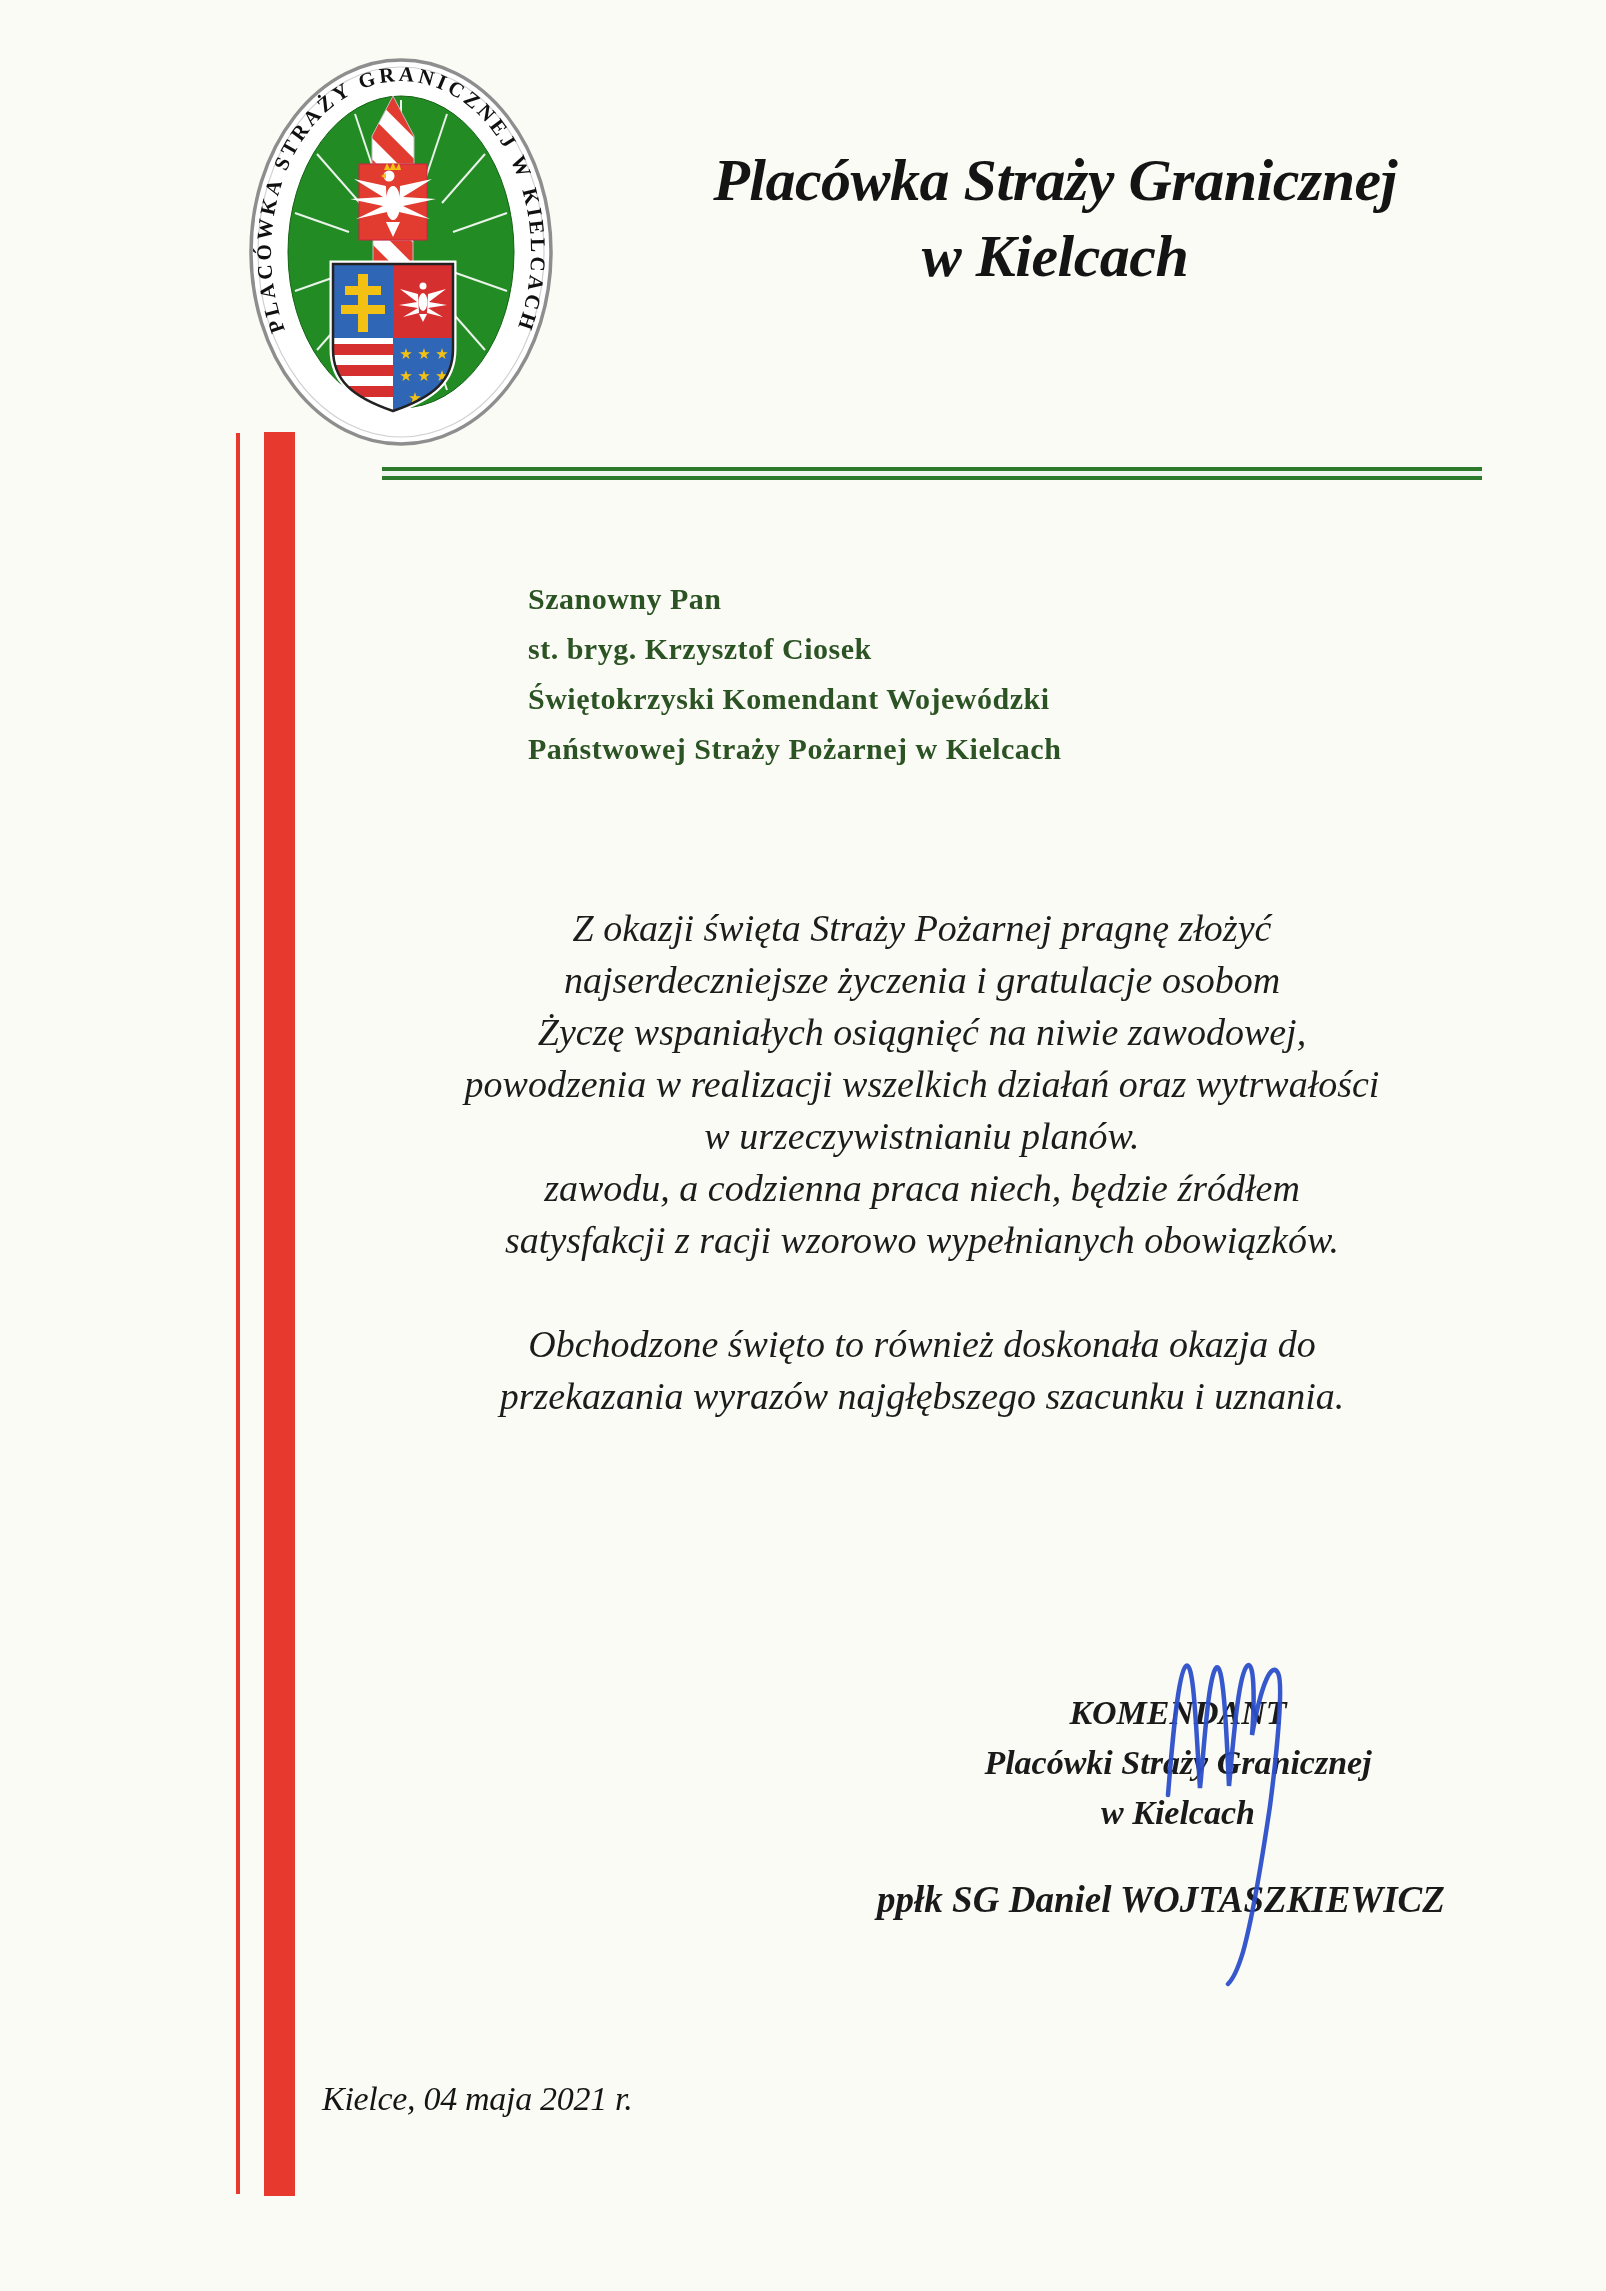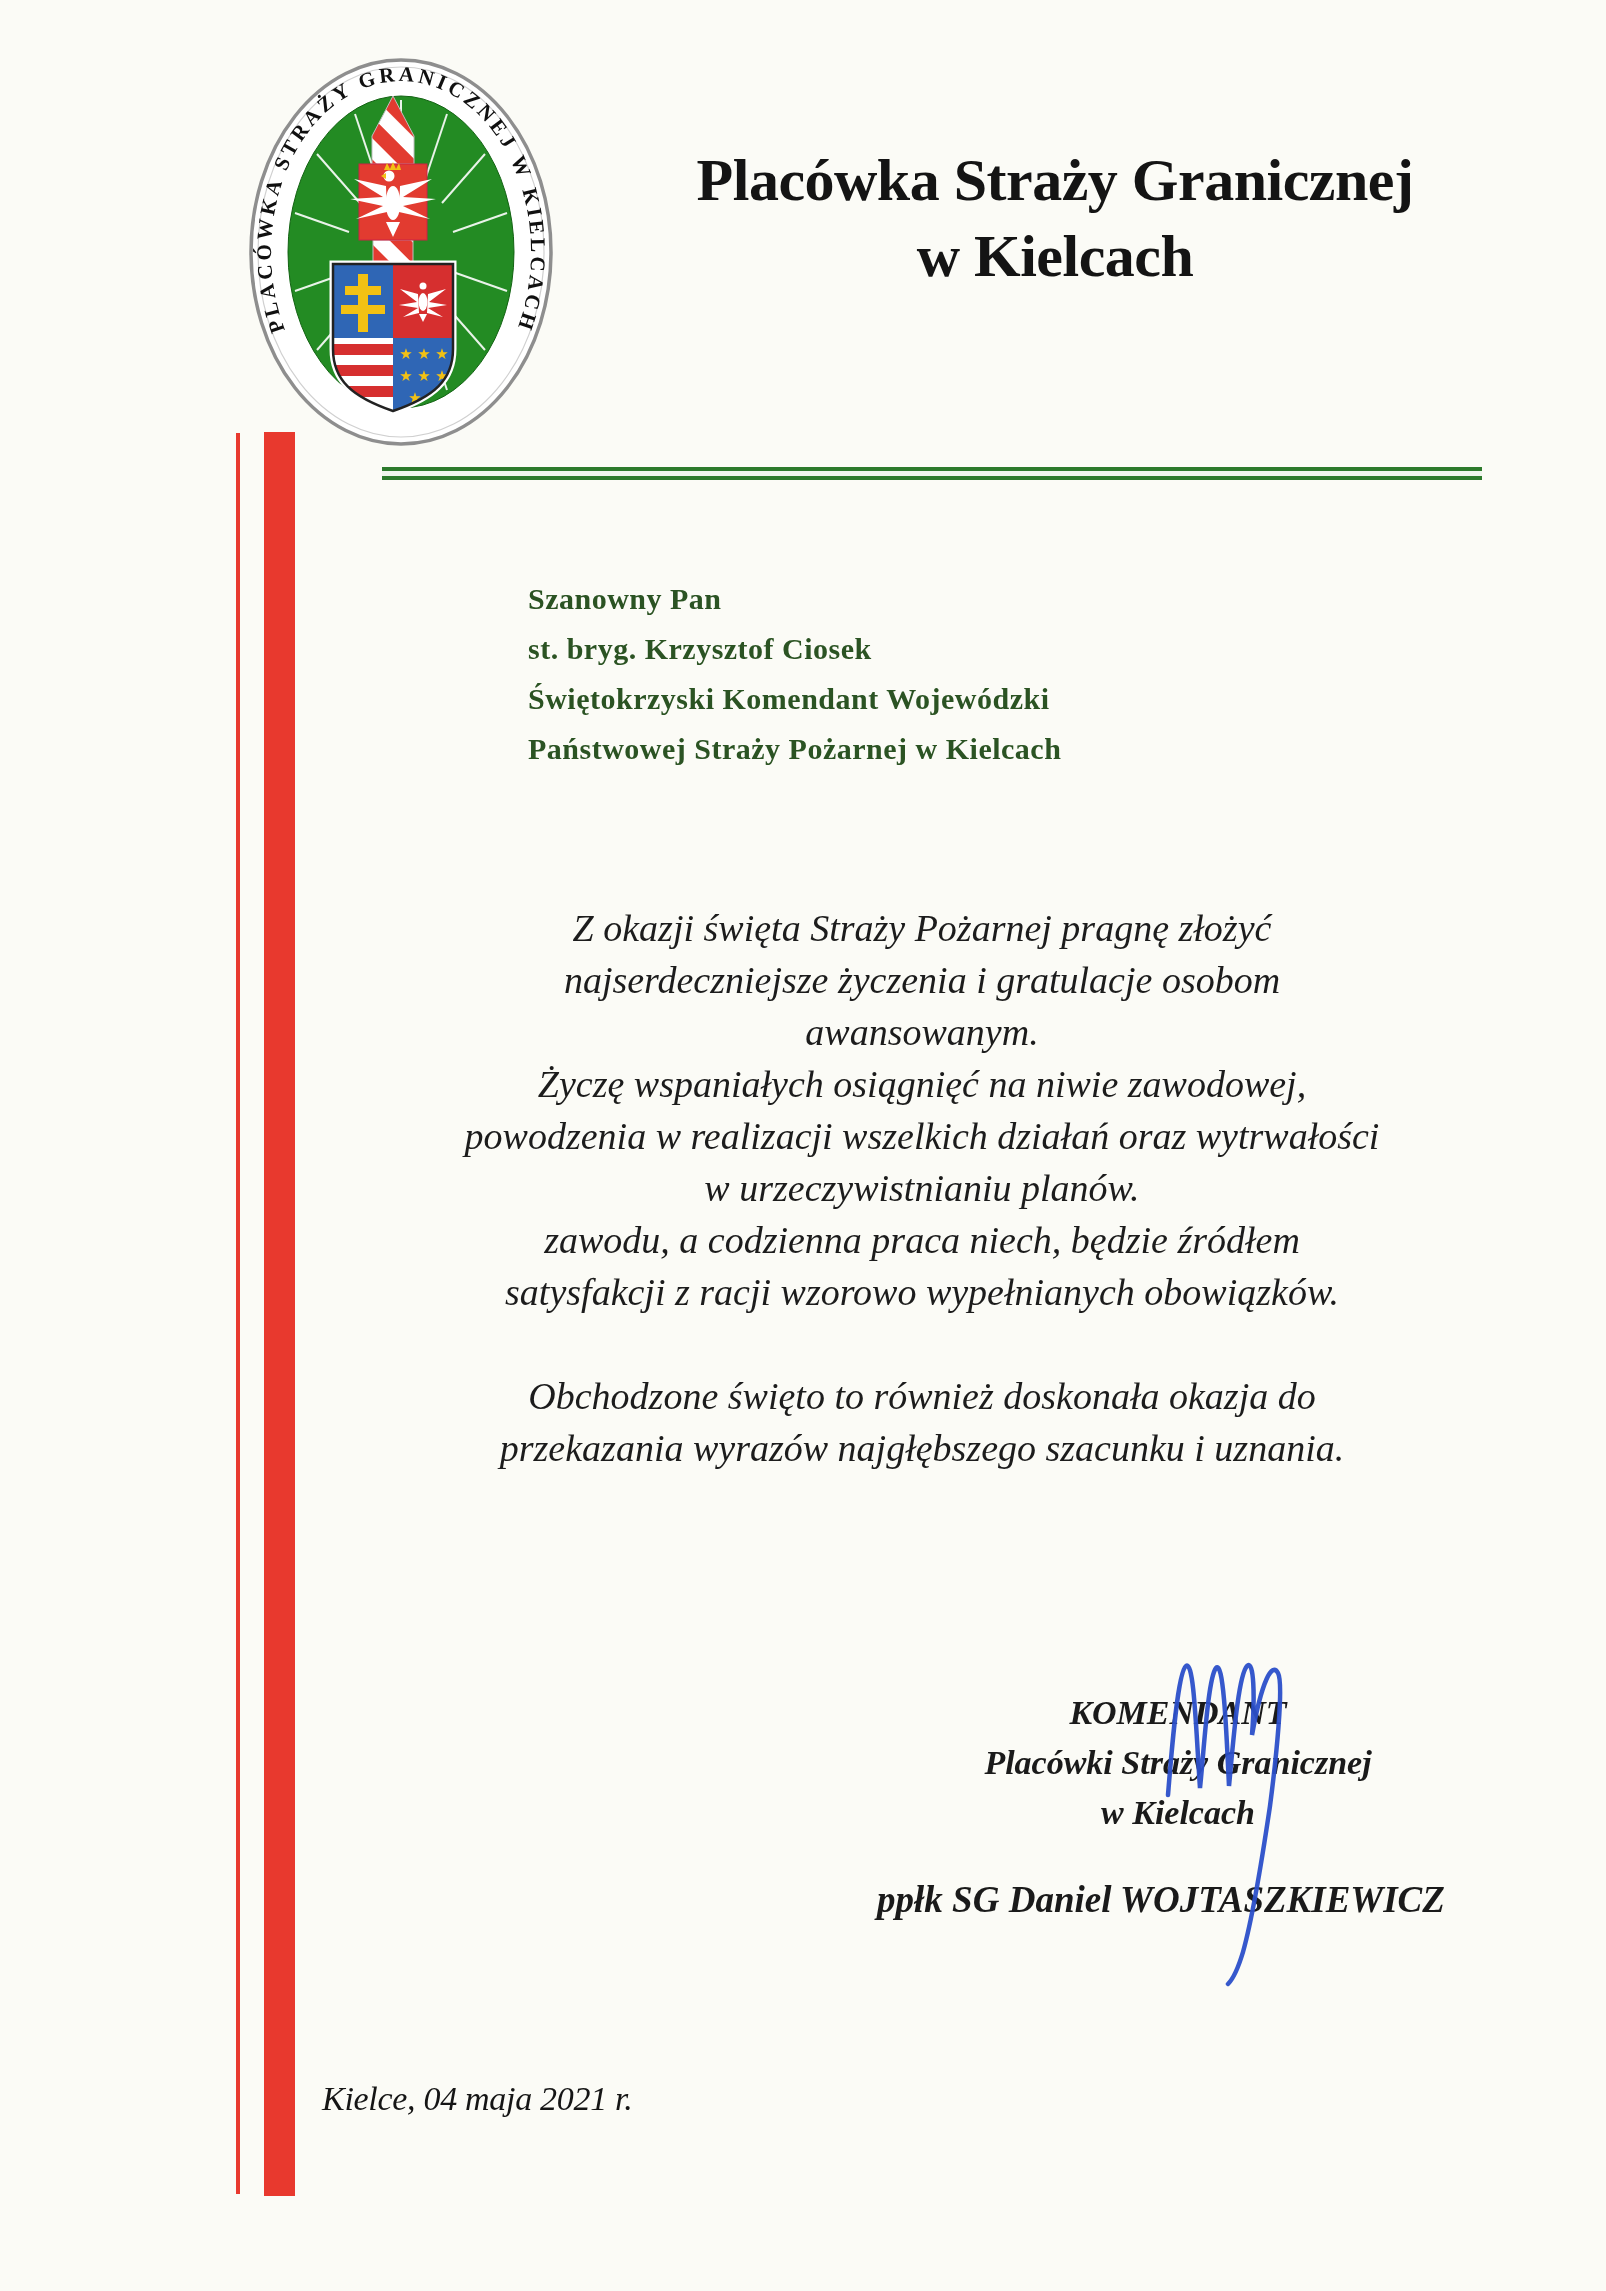--- a/index.html
+++ b/index.html
@@ -15,21 +15,21 @@
   .stripe-thick{left:264px;top:432px;width:31px;height:1764px;background:#e8392e;}
   
   .rule-green{
     left:382px;top:467px;width:1100px;height:13px;
     border-top:4px solid #2c7a2c;border-bottom:4px solid #2c7a2c;
     background:#eef5ec;box-sizing:border-box;
   }
   
   .letterhead{
     left:650px;top:142px;width:810px;text-align:center;
-    font-weight:bold;font-size:60px;line-height:76px;
+    font-weight:bold;font-style:italic;font-size:60px;line-height:76px;
     color:#141414;letter-spacing:-0.5px;
   }
   
   .recipient{
     left:528px;top:574px;width:960px;
     font-weight:bold;font-size:30px;line-height:50px;
     color:#2b5323;letter-spacing:0.5px;
   }
   
   .body-text{
@@ -162,21 +162,20 @@
 <div class="abs recipient">
   <div>Szanowny Pan</div>
   <div>st. bryg. Krzysztof Ciosek</div>
   <div>Świętokrzyski Komendant Wojewódzki</div>
   <div>Państwowej Straży Pożarnej w Kielcach</div>
 </div>
 
 <div class="abs body-text">
   <div>Z okazji święta Straży Pożarnej pragnę złożyć</div>
   <div>najserdeczniejsze życzenia i gratulacje osobom</div>
-  <div>awansowanym.</div>
   <div>Życzę wspaniałych osiągnięć na niwie zawodowej,</div>
   <div>powodzenia w realizacji wszelkich działań oraz wytrwałości</div>
   <div>w urzeczywistnianiu planów.</div>
   <div>zawodu, a codzienna praca niech, będzie źródłem</div>
   <div>satysfakcji z racji wzorowo wypełnianych obowiązków.</div>
   <div class="para-gap">Obchodzone święto to również doskonała okazja do</div>
   <div>przekazania wyrazów najgłębszego szacunku i uznania.</div>
 </div>
 
 <div class="abs sig-block">

